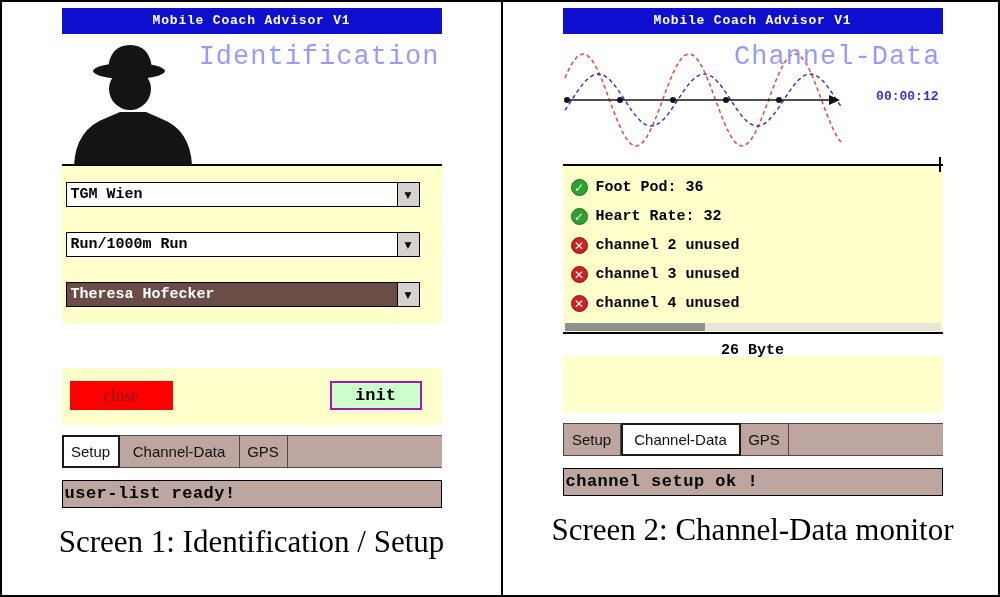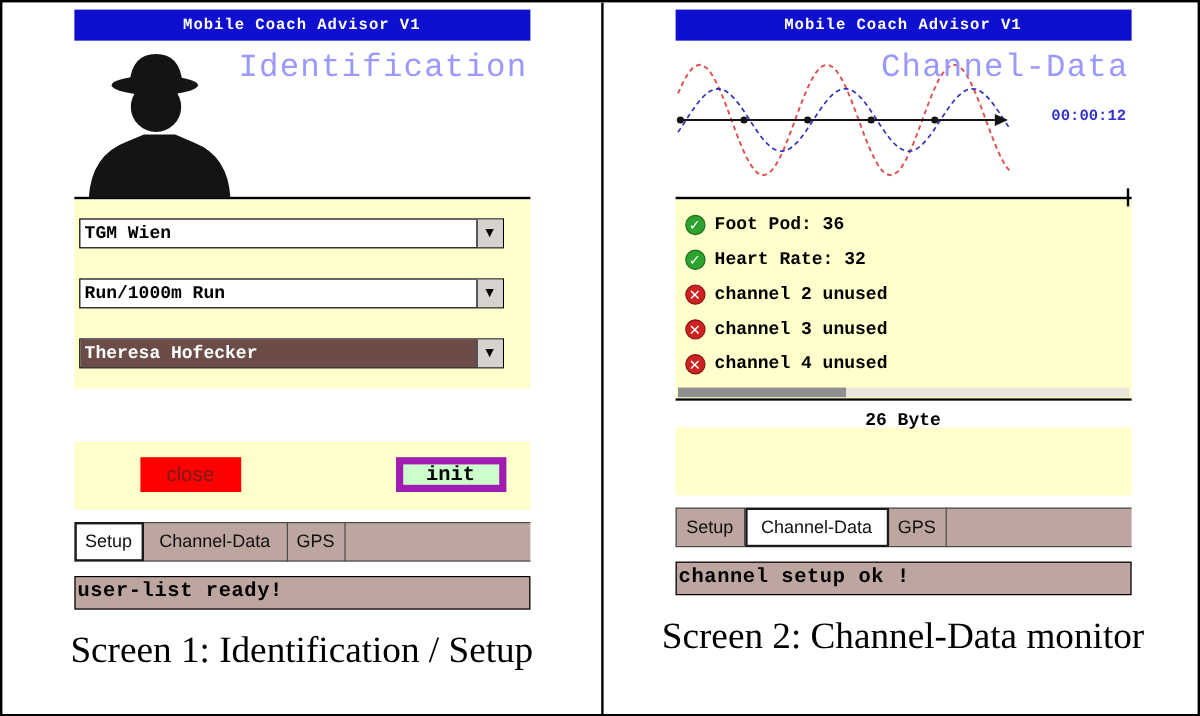--- a/index.html
+++ b/index.html
@@ -45,25 +45,25 @@
   .dd-text { flex: 1; font-size: 15px; font-weight: bold; line-height: 23px;
              padding-left: 4px; overflow: hidden; white-space: nowrap; }
   .dropdown.selected .dd-text { background: #6b4c46; color: #fff; }
   .dd-arrow { width: 22px; background: #d6d3ce; border-left: 1px solid #000;
               display: flex; align-items: center; justify-content: center; }
   .dd-arrow::before { content: "▼"; font-size: 9px; color: #000;
                       font-family: "DejaVu Sans", sans-serif; }
 
   
   .button-panel { position: relative; height: 57px; }
-  .close-btn { position: absolute; left: 8px; top: 13px; width: 84px; height: 29px;
-               background: #ff0000; color: #7a1a1a; border: none; font-family: Liberation Sans, sans-serif;
-               font-size: 17px; cursor: pointer; margin-left: 47px; }
+  .close-btn { position: absolute; left: 8px; top: 13px; width: 103px; height: 29px;
+               background: #ff0000; color: #7a1a1a; border: none; font-family: Liberation Serif, serif;
+               font-size: 17px; cursor: pointer; }
   .init-btn { position: absolute; right: 20px; top: 13px; width: 92px; height: 29px;
-              background: #ccffcc; color: #000; border: 6px solid #a21caf; font-weight: bold;
+              background: #ccffcc; color: #000; border: 2px solid #a21caf; font-weight: bold;
               font-family: "Liberation Mono", monospace; font-size: 17px; cursor: pointer; }
 
   
   .channel-panel { height: 168px; padding: 7px 0 0 0; border-bottom: 2px solid #000; }
   .ch-row { display: flex; align-items: center; height: 29px; padding-left: 8px; }
   .ch-icon { width: 17px; height: 17px; border-radius: 50%; color: #fff; flex: 0 0 17px;
              font: bold 12px/17px "DejaVu Sans", sans-serif; text-align: center; }
   .ch-icon.ok { background: #2ea22e; border: 1px solid #1d711d; }
   .ch-icon.ok::before { content: "✓"; }
   .ch-icon.unused { background: #cc2222; border: 1px solid #8a1414; }

